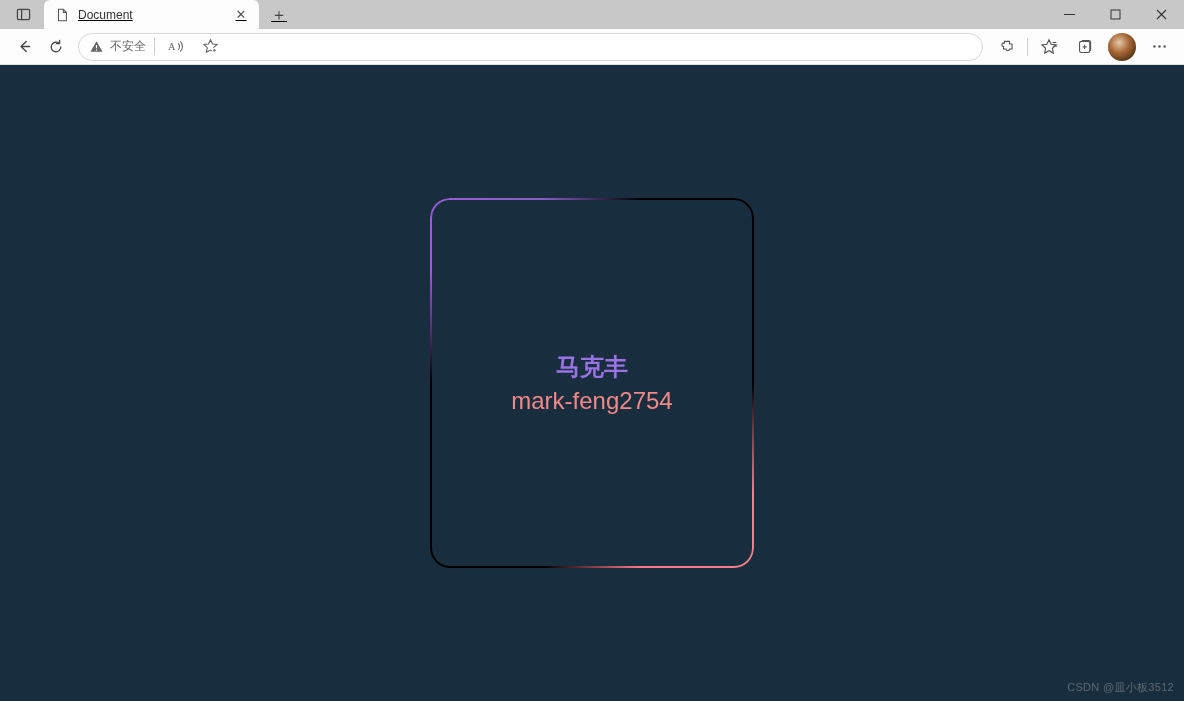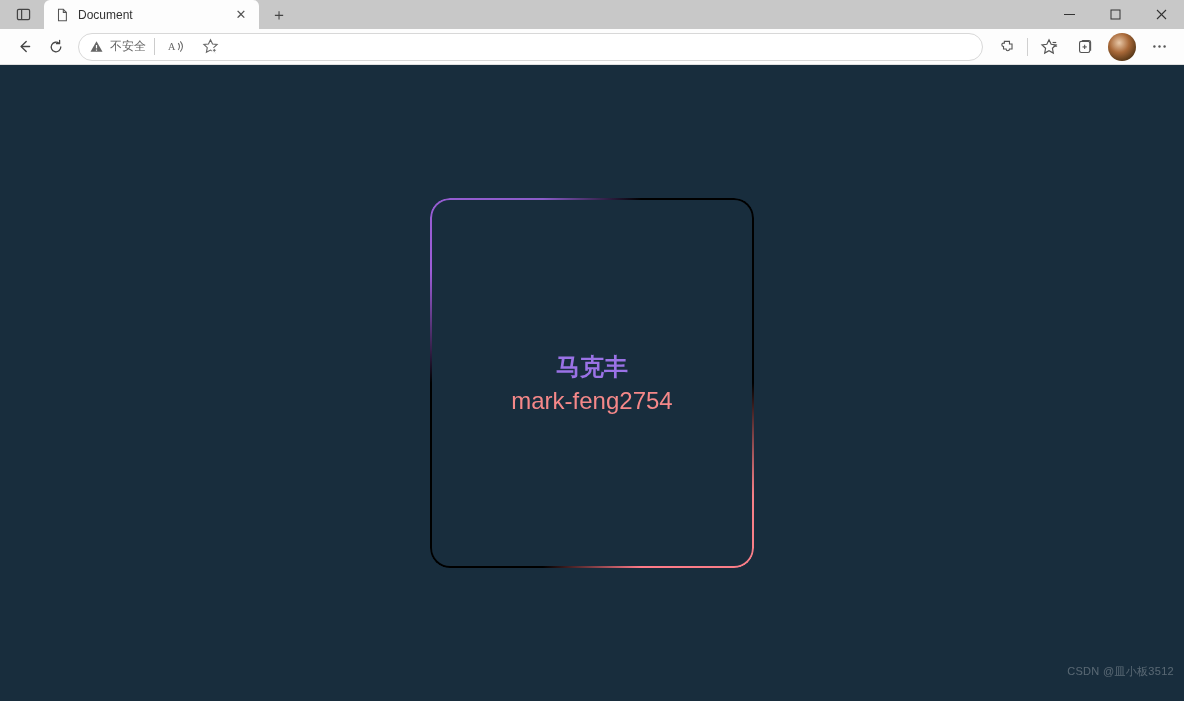--- a/index.html
+++ b/index.html
@@ -19,20 +19,21 @@
       height: 29px;
       background: #c8c8c8;
       display: flex;
       align-items: flex-start;
     }
     .tab-strip {
       display: flex;
       align-items: flex-end;
       height: 29px;
       padding-left: 6px;
+      text-decoration: underline;
     }
     .sidebar-toggle {
       width: 34px;
       height: 29px;
       display: flex;
       align-items: center;
       justify-content: center;
       color: #444;
     }
     .tab {
@@ -213,21 +214,21 @@
       margin-bottom: 4px;
     }
     .card-handle {
       font-size: 24px;
       color: #f58889;
       font-weight: 400;
     }
     .watermark {
       position: absolute;
       right: 10px;
-      bottom: 22px;
+      bottom: 6px;
       color: rgba(255,255,255,0.28);
       font-size: 11px;
       letter-spacing: 0.3px;
     }
     svg { display: block; }
   </style>
 </head>
 <body>
 
 <div class="titlebar">

